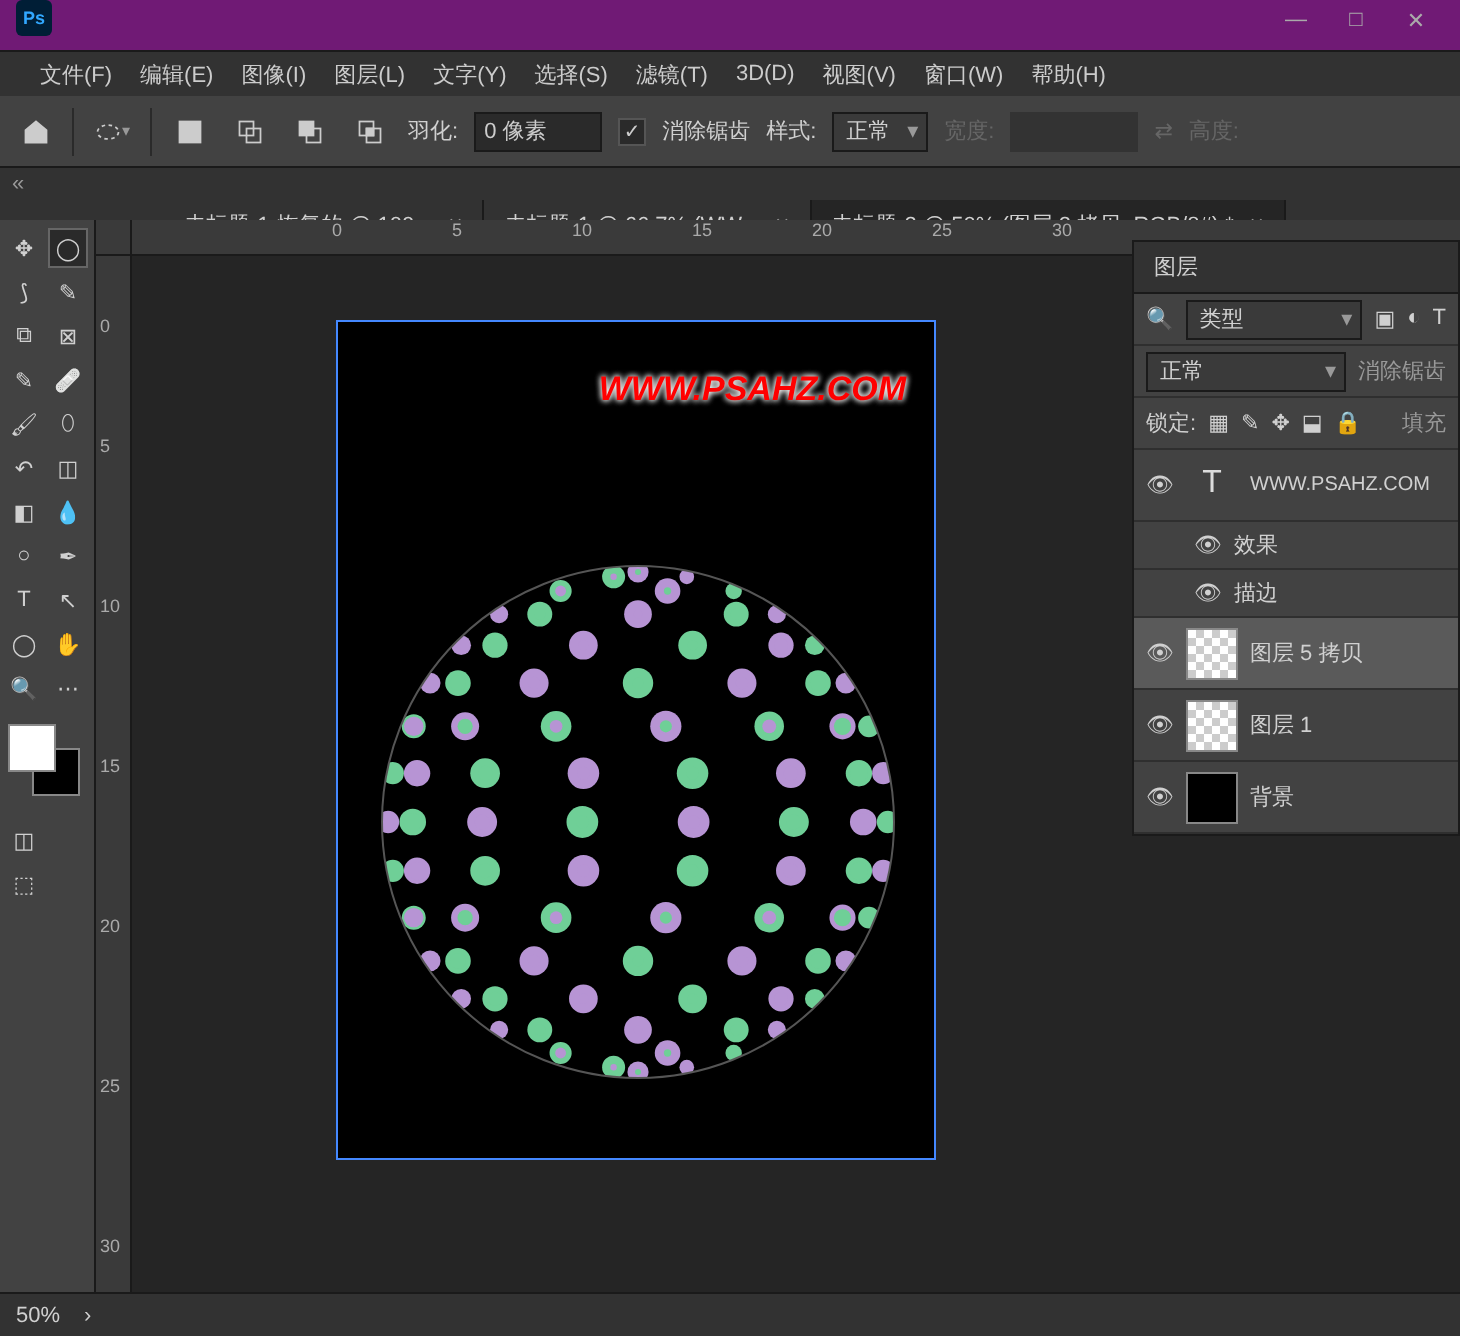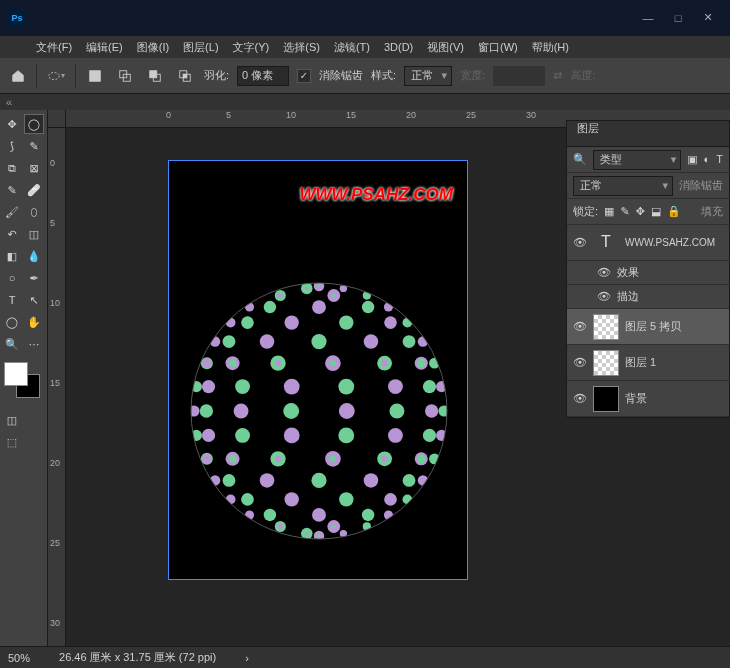--- a/index.html
+++ b/index.html
@@ -1,27 +1,27 @@
 <!DOCTYPE html>
 <html><head>
 <meta charset="utf-8">
 <style>
 *{margin:0;padding:0;box-sizing:border-box;font-family:"Microsoft YaHei",sans-serif;font-size:11px;color:#d0d0d0;user-select:none}
 body{background:#323232;width:730px;height:668px;overflow:hidden;position:relative}
-.titlebar{height:36px;background:#0f172a;display:flex;align-items:center;padding:0 8px;border-bottom:1px solid #1a1a1a}
+.titlebar{height:26px;background:#701a75;display:flex;align-items:flex-start;padding:0 8px;border-bottom:1px solid #1a1a1a}
 .ps-logo{width:18px;height:18px;background:#001e36;border-radius:3px;display:flex;align-items:center;justify-content:center;color:#31a8ff;font-weight:bold;font-size:9px;margin-right:6px}
 .winbtns{margin-left:auto;display:flex;gap:2px}
 .winbtn{width:28px;height:20px;display:flex;align-items:center;justify-content:center;color:#aaa}
-.menubar{height:22px;display:flex;align-items:center;padding:0 30px;gap:2px}
+.menubar{height:22px;display:flex;align-items:center;padding:0 14px;gap:2px}
 .menuitem{padding:2px 6px;color:#ccc}
 .optionsbar{height:36px;background:#424242;display:flex;align-items:center;padding:0 8px;gap:8px;border-bottom:1px solid #1a1a1a}
 .home-icon{width:20px;height:20px;display:flex;align-items:center;justify-content:center}
 .opt-sep{width:1px;height:24px;background:#2a2a2a}
 .opt-btn{width:22px;height:22px;display:flex;align-items:center;justify-content:center;border:1px solid transparent}
-.opt-input{background:#2a2a2a;border:1px solid #1a1a1a;width:52px;height:20px;padding:0 4px;color:#ccc}
+.opt-input{background:#2a2a2a;border:1px solid #1a1a1a;width:64px;height:20px;padding:0 4px;color:#ccc}
 .checkbox{width:14px;height:14px;background:#2a2a2a;border:1px solid #555;display:flex;align-items:center;justify-content:center}
 .checkbox.checked::after{content:"✓";color:#ccc;font-size:10px}
 .dropdown{background:#3a3a3a;border:1px solid #1a1a1a;height:20px;padding:0 18px 0 6px;display:flex;align-items:center;position:relative}
 .dropdown::after{content:"▾";position:absolute;right:4px;color:#999}
 .collapse-arrow{width:14px;height:14px;color:#999}
 .tabstrip{height:26px;display:flex;align-items:flex-end;padding-left:82px}
 .doctab{height:24px;padding:0 10px;display:flex;align-items:center;gap:8px;color:#999;border-right:1px solid #1a1a1a}
 .doctab.active{background:#252525;color:#ddd}
 .doctab .close{color:#999;font-size:12px}
 .main{position:absolute;top:110px;left:0;right:0;bottom:22px;display:flex}
@@ -34,31 +34,31 @@
 .swatch-bg{position:absolute;width:24px;height:24px;background:#000;border:1px solid #888;top:12px;left:14px}
 .canvas-area{flex:1;background:#252525;position:relative;overflow:hidden}
 .ruler-h{position:absolute;top:0;left:18px;right:0;height:18px;background:#3a3a3a;border-bottom:1px solid #1a1a1a;display:flex}
 .ruler-v{position:absolute;top:18px;left:0;width:18px;bottom:0;background:#3a3a3a;border-right:1px solid #1a1a1a}
 .ruler-corner{position:absolute;top:0;left:0;width:18px;height:18px;background:#3a3a3a;border-right:1px solid #1a1a1a;border-bottom:1px solid #1a1a1a}
 .tick{position:absolute;color:#aaa;font-size:9px}
 .artboard{position:absolute;top:50px;left:120px;width:300px;height:420px;background:#000;border:1px solid #48f}
 .watermark{position:absolute;top:24px;right:14px;font-weight:bold;font-size:17px;font-style:italic;color:#f00;text-shadow:0 0 3px #fff,0 0 3px #fff}
 .sphere{position:absolute;top:120px;left:20px;width:260px;height:260px}
 .layers-panel{position:absolute;right:0;top:120px;width:164px;background:#424242;border:1px solid #1a1a1a}
-.panel-tab{height:26px;display:flex;align-items:flex-start;padding:0 10px;background:#323232;border-bottom:1px solid #1a1a1a}
+.panel-tab{height:26px;display:flex;align-items:center;padding:0 10px;background:#323232;border-bottom:1px solid #1a1a1a}
 .panel-row{height:26px;display:flex;align-items:center;padding:0 6px;gap:6px;border-bottom:1px solid #2f2f2f}
 .layer-item{height:36px;display:flex;align-items:center;padding:0 6px;gap:6px;border-bottom:1px solid #2f2f2f}
 .layer-item.selected{background:#5a5a5a}
 .layer-item.sub{padding-left:30px;height:24px}
 .eye{width:14px;height:14px;display:flex;align-items:center;justify-content:center}
 .thumb{width:26px;height:26px;background:#fff;border:1px solid #888;flex-shrink:0}
 .thumb.dots{background:repeating-conic-gradient(#ccc 0 25%,#fff 0 50%) 0 0/8px 8px}
 .thumb.dark{background:#000}
 .thumb.t{background:none;color:#ddd;font-size:16px;text-align:center;line-height:24px;border:none}
-.statusbar{position:absolute;bottom:0;left:0;right:0;height:22px;background:#323232;border-top:1px solid #1a1a1a;display:flex;align-items:center;padding:0 8px;gap:29px;color:#aaa}
+.statusbar{position:absolute;bottom:0;left:0;right:0;height:22px;background:#323232;border-top:1px solid #1a1a1a;display:flex;align-items:center;padding:0 8px;gap:12px;color:#aaa}
 .icon-svg{width:14px;height:14px;fill:#ccc;stroke:#ccc}
 .panel-icons{display:flex;gap:6px;margin-left:auto}
 </style>
 </head>
 <body>
 
 <div class="titlebar">
   <div class="ps-logo">Ps</div>
   <div class="winbtns">
     <div class="winbtn">—</div>
@@ -443,15 +443,14 @@
   </div>
   <div class="layer-item">
     <div class="eye">👁</div>
     <div class="thumb dark"></div>
     <span>背景</span>
   </div>
 </div>
 
 <div class="statusbar">
   <span>50%</span>
-  <span>26.46 厘米 x 31.75 厘米 (72 ppi)</span>
   <span>›</span>
 </div>
 
 </body></html>

